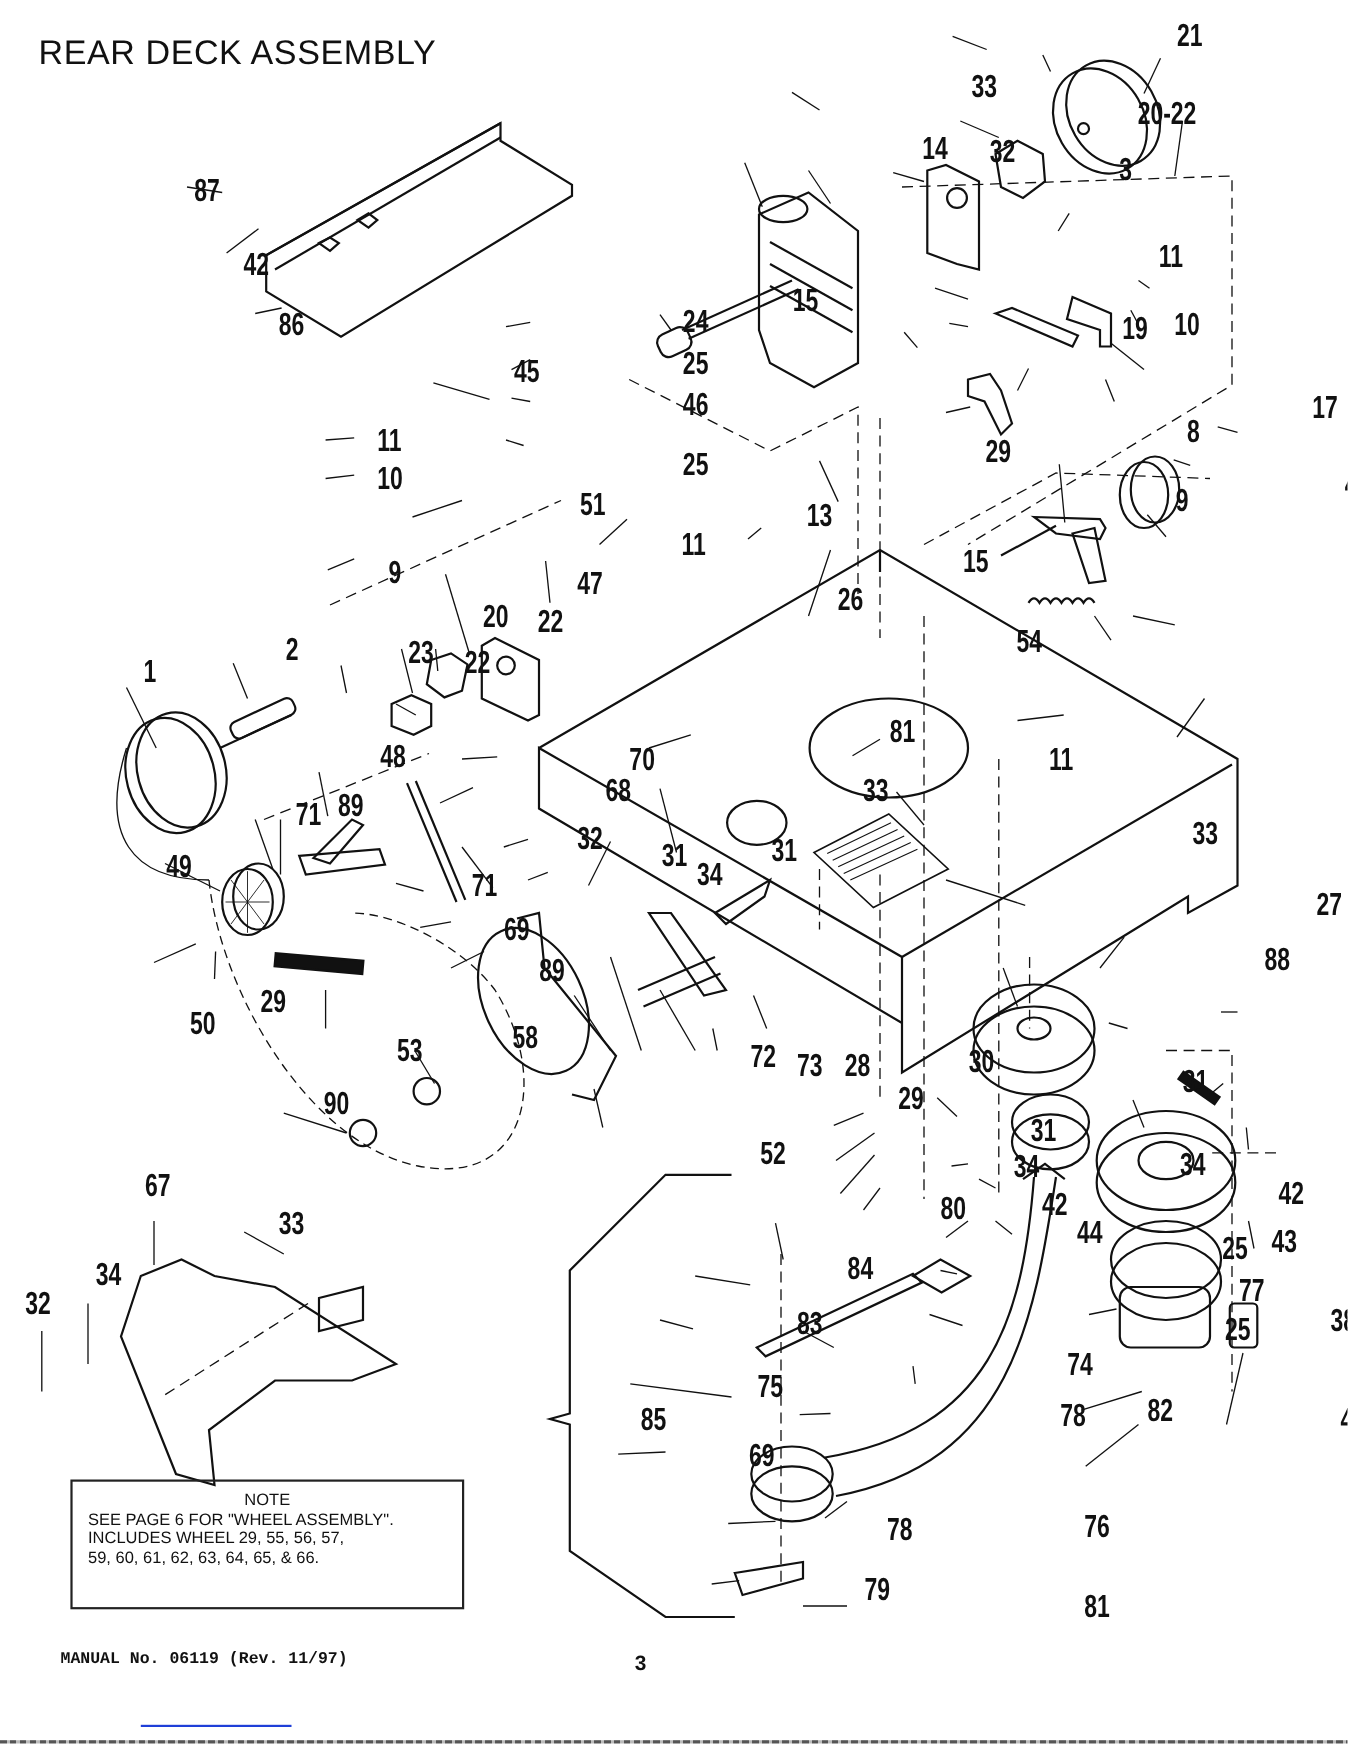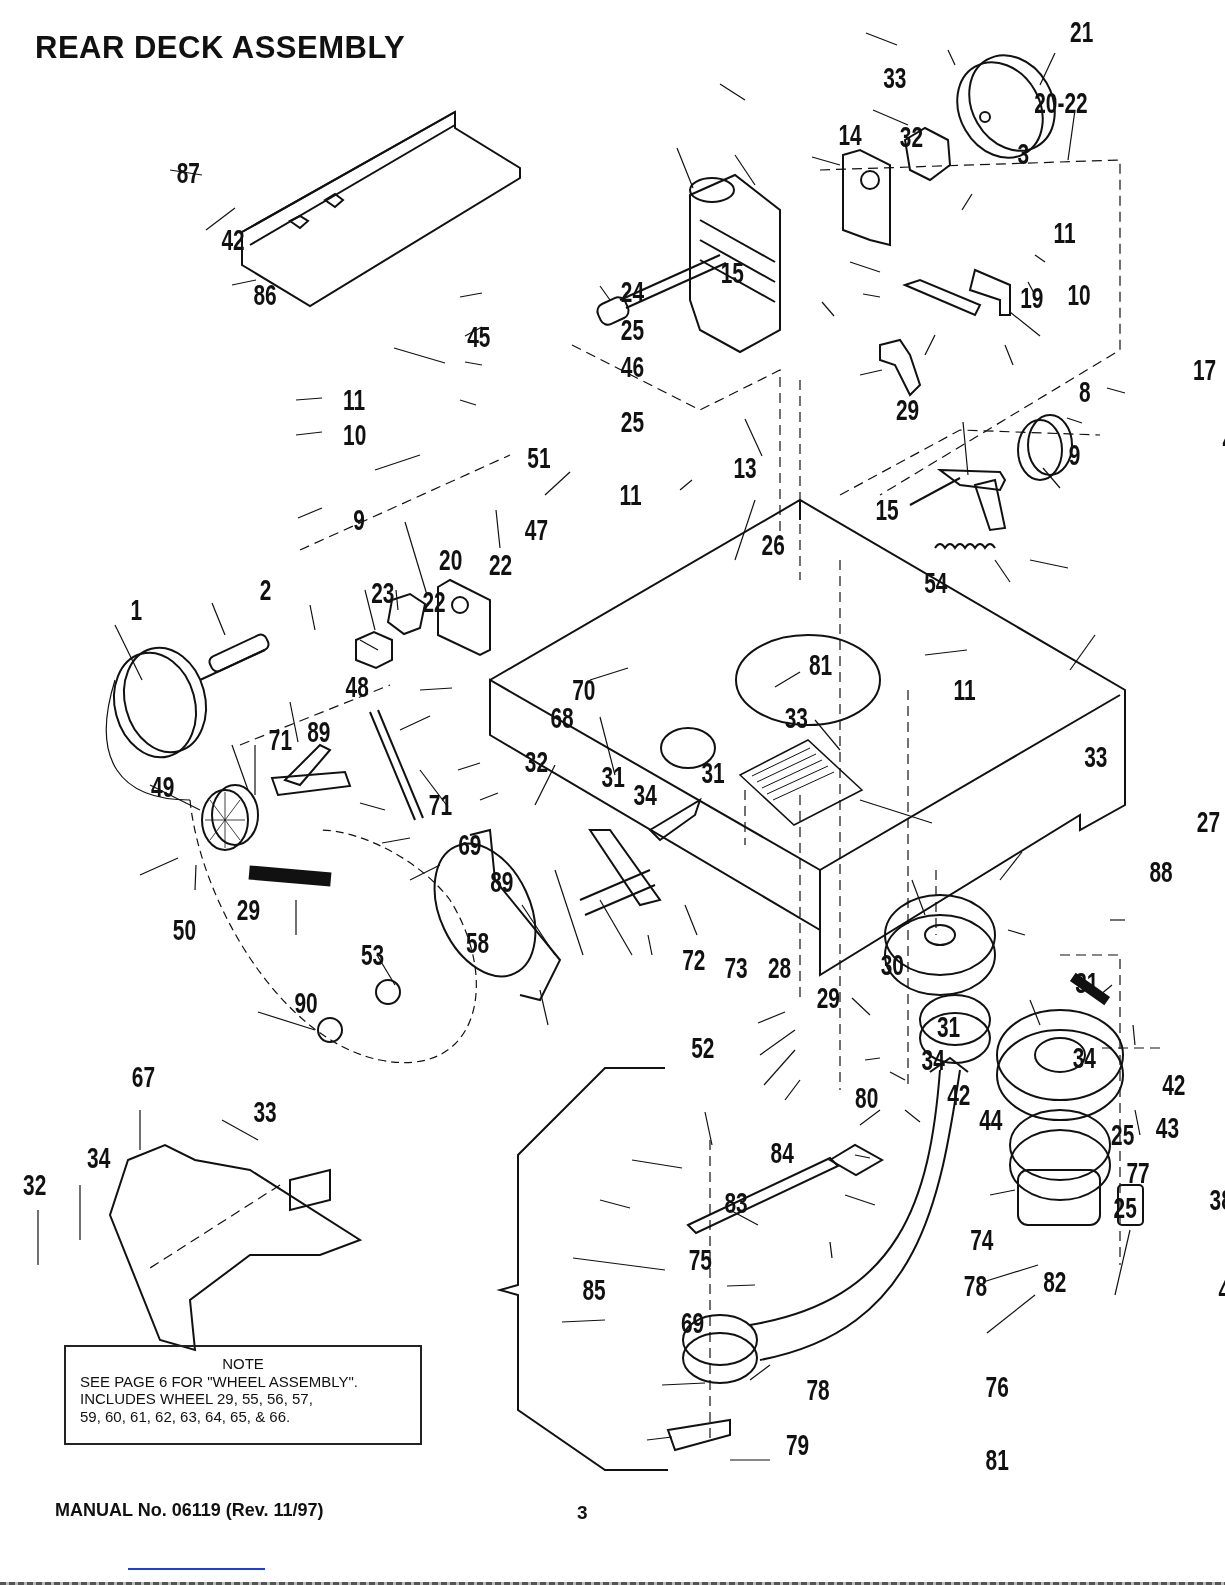--- a/index.html
+++ b/index.html
@@ -1,28 +1,28 @@
 <!DOCTYPE html>
 <html><head>
 <meta charset="utf-8">
 <style>
   html, body { margin:0; padding:0; background:#ffffff; }
   body { width:1225px; height:1585px; position:relative; overflow:hidden;
          font-family:"Liberation Sans", sans-serif; color:#111; }
-  .title { position:absolute; left:35px; top:30px; font-size:31px; font-weight:bold;
+  .title { position:absolute; left:35px; top:30px; font-size:31px; font-weight:normal;
            letter-spacing:0.5px; font-family:"Liberation Sans", sans-serif; }
   #diagram { position:absolute; left:0; top:0; }
   .callout { font-family:"Liberation Sans Narrow","Liberation Sans", sans-serif; font-weight:bold;
              font-size:29px; fill:#111; transform-box:fill-box; }
-  .note { position:absolute; left:64px; top:1345px; width:358px; height:100px;
+  .note { position:absolute; left:64px; top:1345px; width:358px; height:118px;
           border:2px solid #222; box-sizing:border-box; padding:8px 0 0 14px;
           font-size:15px; line-height:17.5px; font-family:"Liberation Sans", sans-serif; }
   .note .note-head { text-align:center; margin-right:14px; }
-  .footer { position:absolute; left:55px; top:1500px; font-size:18px; font-weight:bold;
-            font-family:Liberation Sans, sans-serif; }
+  .footer { position:absolute; left:55px; top:1500px; font-size:15px; font-weight:bold;
+            font-family:Liberation Mono, monospace; }
   .page-num { position:absolute; left:577px; top:1502px; font-size:19px; font-weight:bold;
               font-family:"Liberation Sans", sans-serif; }
   .link-line { position:absolute; left:128px; top:1568px; width:137px; height:2px; background:#1f3fd8; }
   .bottom-strip { position:absolute; left:0; top:1582px; width:1225px; height:3px;
                   background:repeating-linear-gradient(90deg,#555 0 6px,#bbb 6px 9px); }
 </style>
 </head>
 <body>
 
 <div class="title">REAR DECK ASSEMBLY</div>

